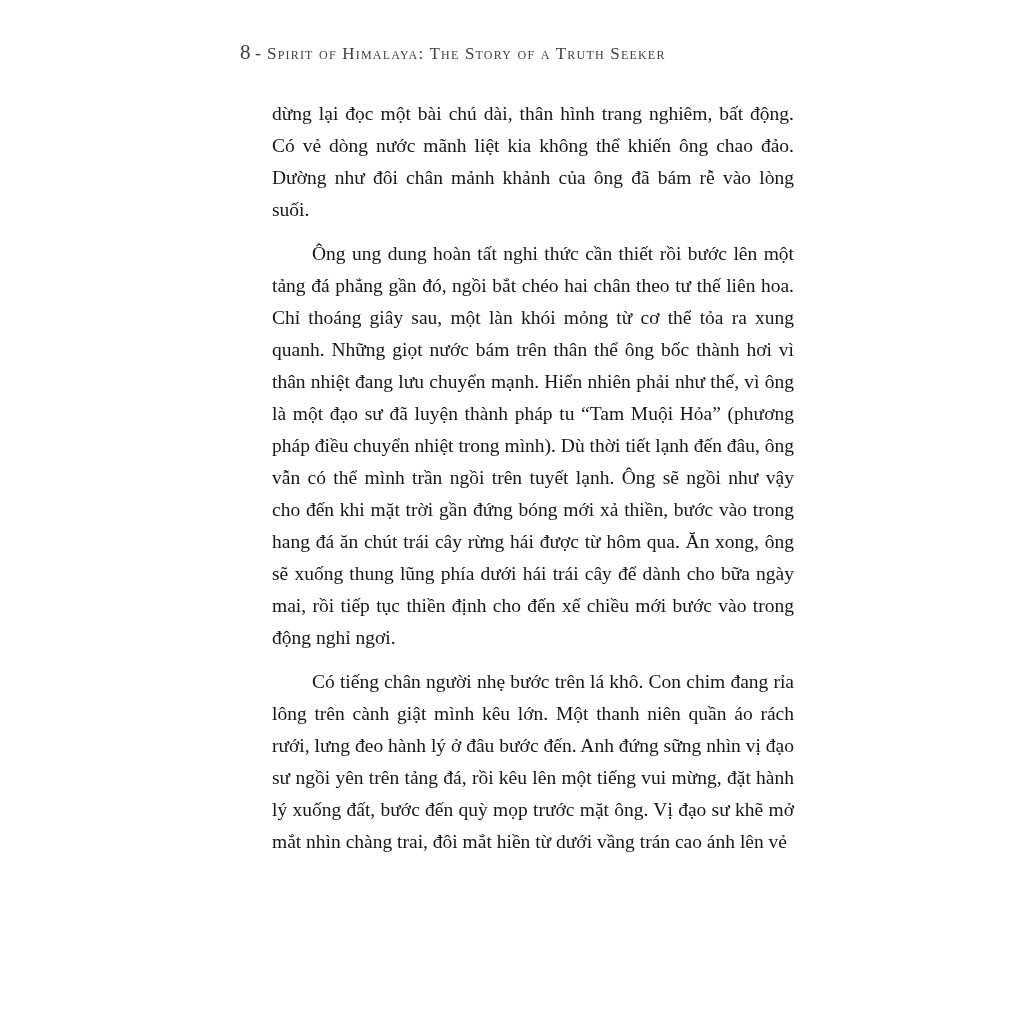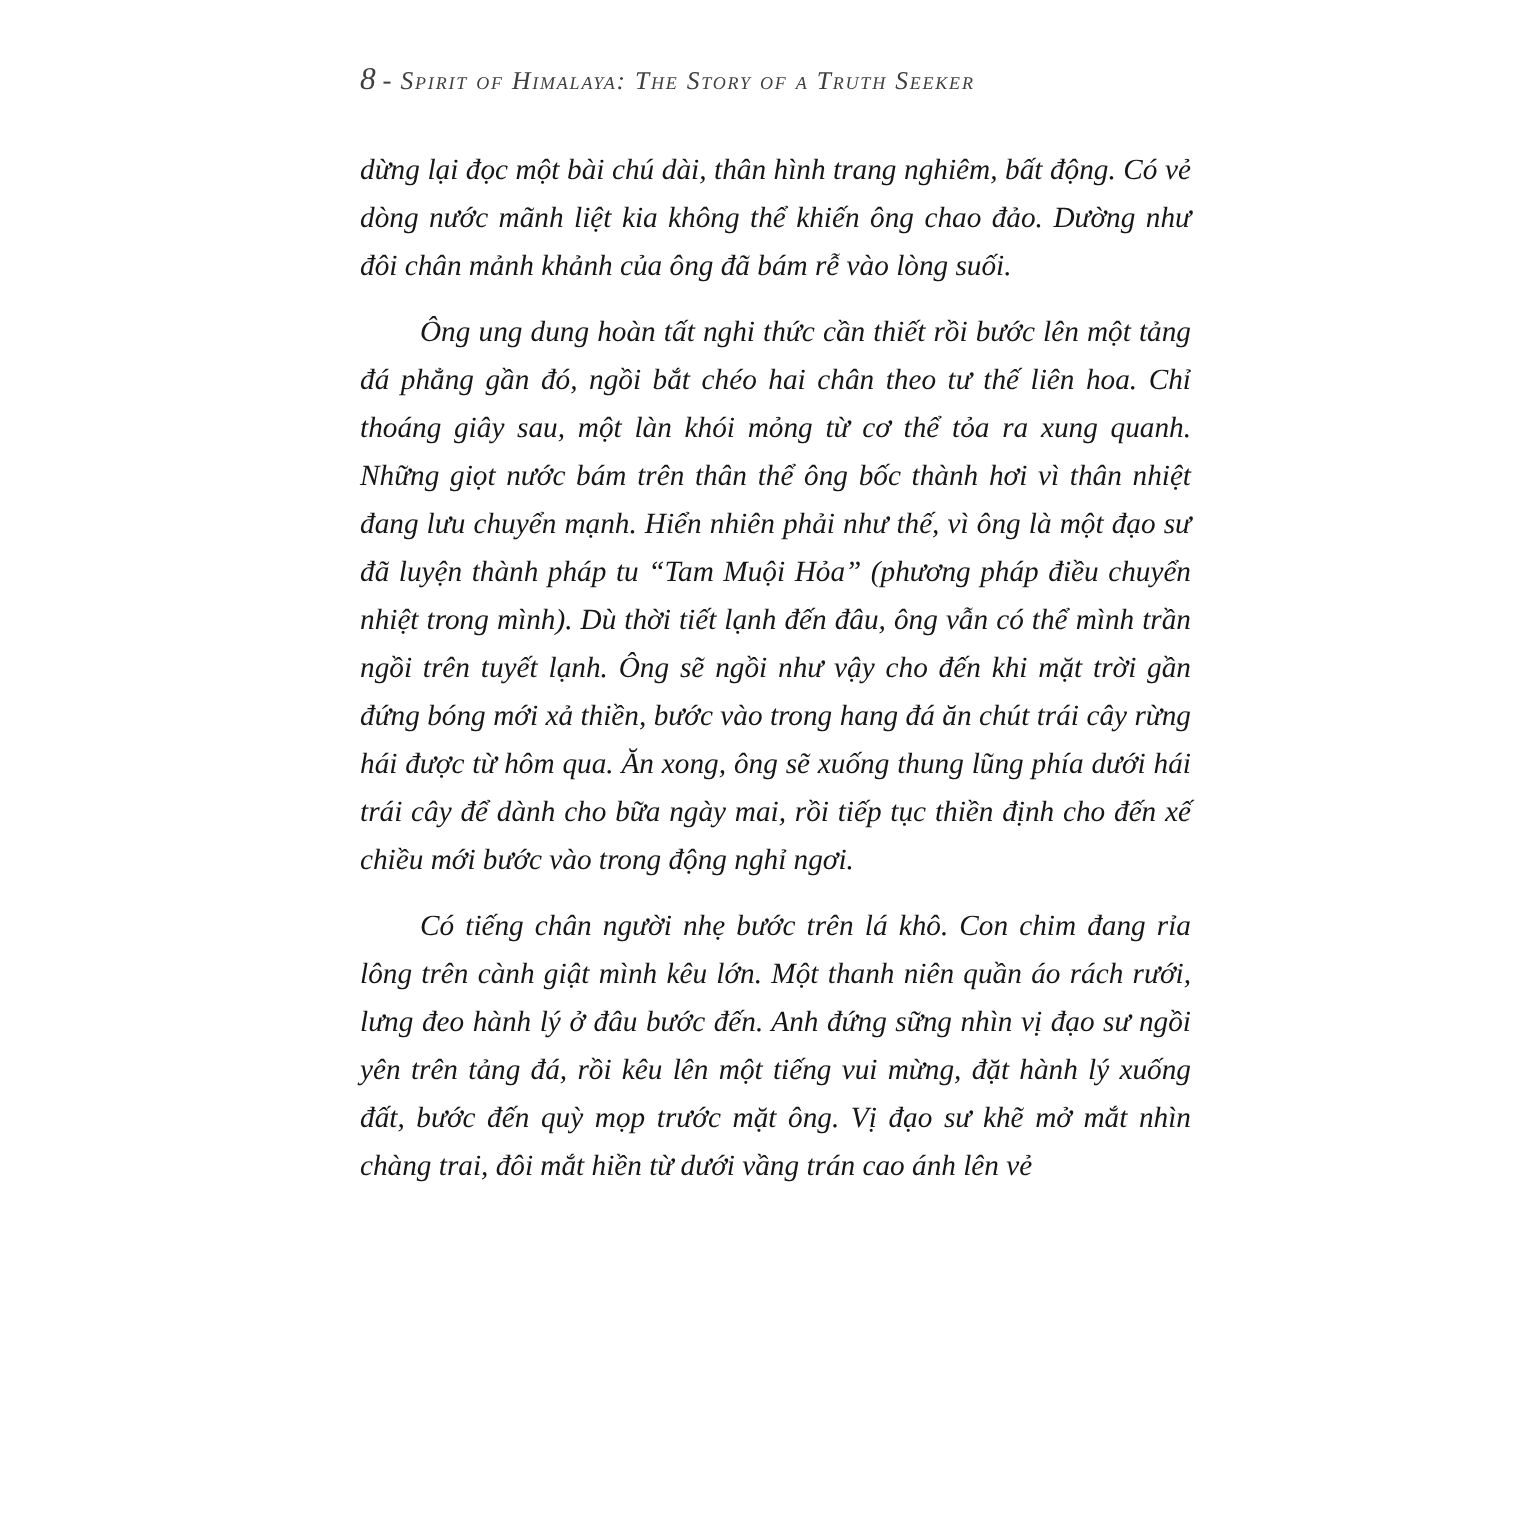--- a/index.html
+++ b/index.html
@@ -1,15 +1,15 @@
 <!DOCTYPE html>
 <html><head>
 <meta charset="utf-8">
 <style>
-  * { margin: 0; padding: 0; box-sizing: border-box; font-style: italic; }
+  * { margin: 0; padding: 0; box-sizing: border-box; }
   html, body { background: #ffffff; }
   body {
     width: 1024px;
     height: 1024px;
     position: relative;
     font-family: "Liberation Serif", "DejaVu Serif", serif;
     color: #1b1b1b;
     overflow: hidden;
   }
   .page {
@@ -44,20 +44,21 @@
     top: 98px;
     width: 554px;
     font-size: 19.5px;
     line-height: 32px;
     text-align: justify;
     color: #161616;
   }
   .para {
     text-indent: 40px;
     margin-bottom: 12px;
+    margin-left: 32px;
   }
   .para.no-indent {
     text-indent: 0;
   }
 </style>
 </head>
 <body>
 
 <div class="page">
 

